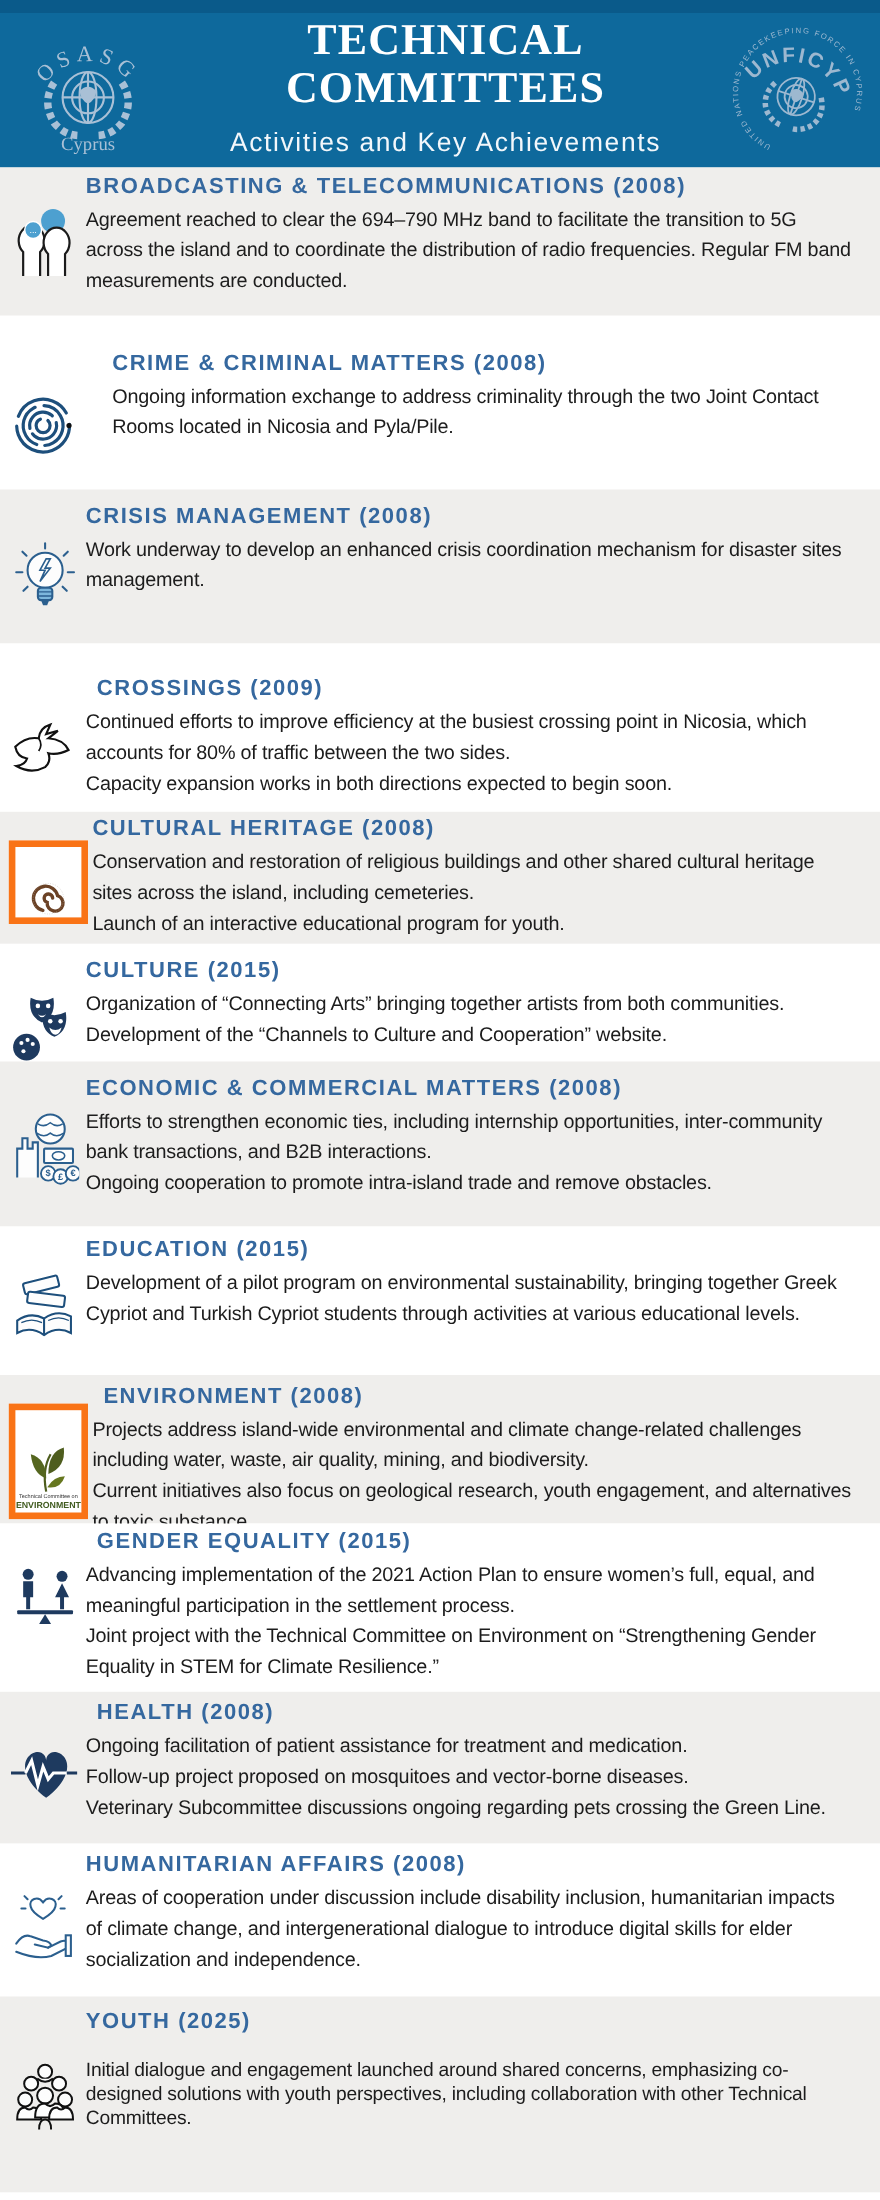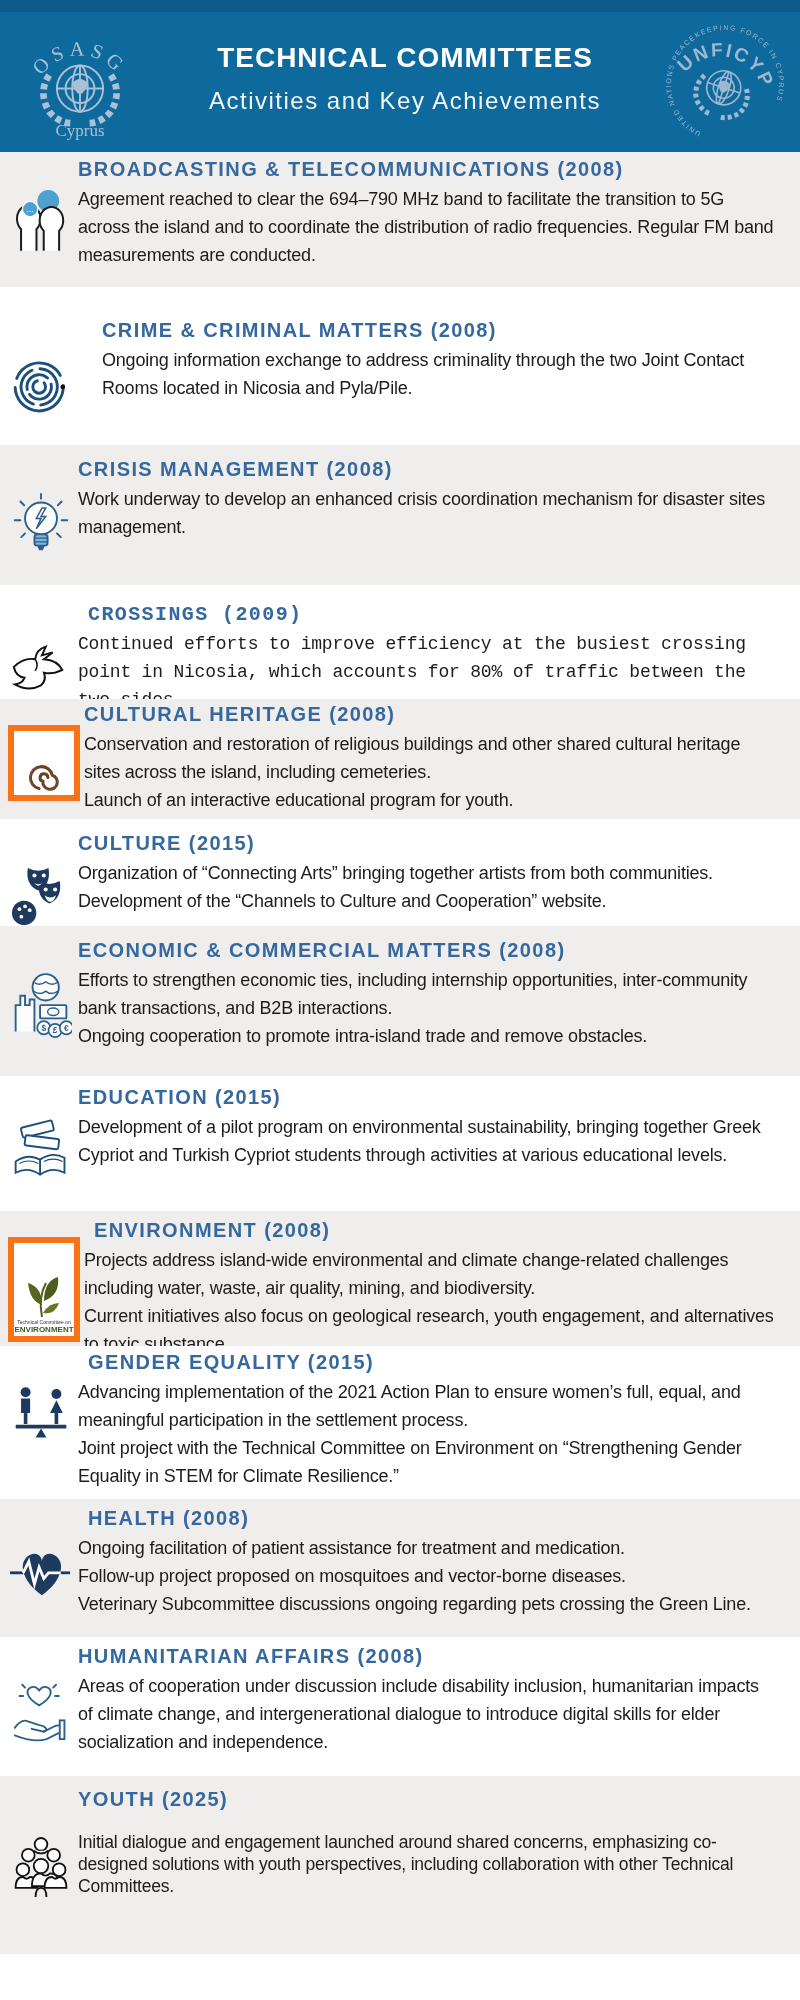--- a/index.html
+++ b/index.html
@@ -6,38 +6,38 @@
   body{width:800px;height:2000px;background:#fff;font-family:"Liberation Sans",sans-serif;overflow:hidden;}
   .page{width:800px;height:2000px;display:flex;flex-direction:column;}
 
   
   .header{height:152px;background:linear-gradient(#0a5a8a 0 12px,#0e699c 12px 100%);
     display:flex;align-items:center;color:#fff;position:relative;flex:0 0 152px;}
   .logo-left{width:160px;display:flex;flex-direction:column;align-items:center;margin-top:14px;}
   .logo-right{width:150px;display:flex;justify-content:center;align-items:center;margin-top:16px;}
   .logo-left .cyprus{font-family:"Liberation Serif",serif;color:#a9c0d6;font-size:17px;margin-top:-8px;}
   .head-text{flex:1;text-align:center;padding-top:6px;}
-  .title{font-size:28px;font-weight:bold;letter-spacing:1px;line-height:1.1;}
+  .title{font-size:40px;font-weight:bold;letter-spacing:1px;line-height:1.1;font-family:Liberation Serif, serif;}
   .subtitle{font-size:24px;font-weight:300;letter-spacing:1.5px;margin-top:14px;color:#f2f7fb;}
 
   
   .section{display:flex;box-sizing:border-box;padding:0 26px 0 8px;}
   .section.gray{background:#efeeec;}
   .section.white{background:#ffffff;}
   .icon-col{flex:0 0 66px;display:flex;justify-content:center;align-items:flex-start;}
   .icon-col svg,.icon-col .imgbox{margin-top:30px;}
   .content{flex:1;padding-left:4px;}
   h2{font-size:20px;font-weight:bold;color:#35689f;letter-spacing:1.4px;margin:0 0 4px 0;}
   p{font-size:18px;line-height:28px;color:#1c1c1c;margin:0;letter-spacing:-0.2px;}
   p:empty{display:none;}
 
   .s1{height:135px;padding-top:6px;}
   .s2{height:158px;padding-top:32px;gap:24px;}
   .s3{height:140px;padding-top:13px;}
-  .s4{height:114px;padding-top:18px;font-family:Liberation Mono, monospace;}
+  .s4{height:153px;padding-top:30px;}
   .s5{height:120px;padding-top:4px;}
   .s6{height:107px;padding-top:13px;}
   .s7{height:150px;padding-top:13px;}
   .s8{height:135px;padding-top:10px;}
   .s9{height:135px;padding-top:8px;}
   .s10{height:153px;padding-top:5px;}
   .s11{height:138px;padding-top:8px;}
   .s12{height:139px;padding-top:8px;}
   .s13{height:178px;padding-top:12px;}
   .s1 .icon-col svg{margin-top:26px;}

